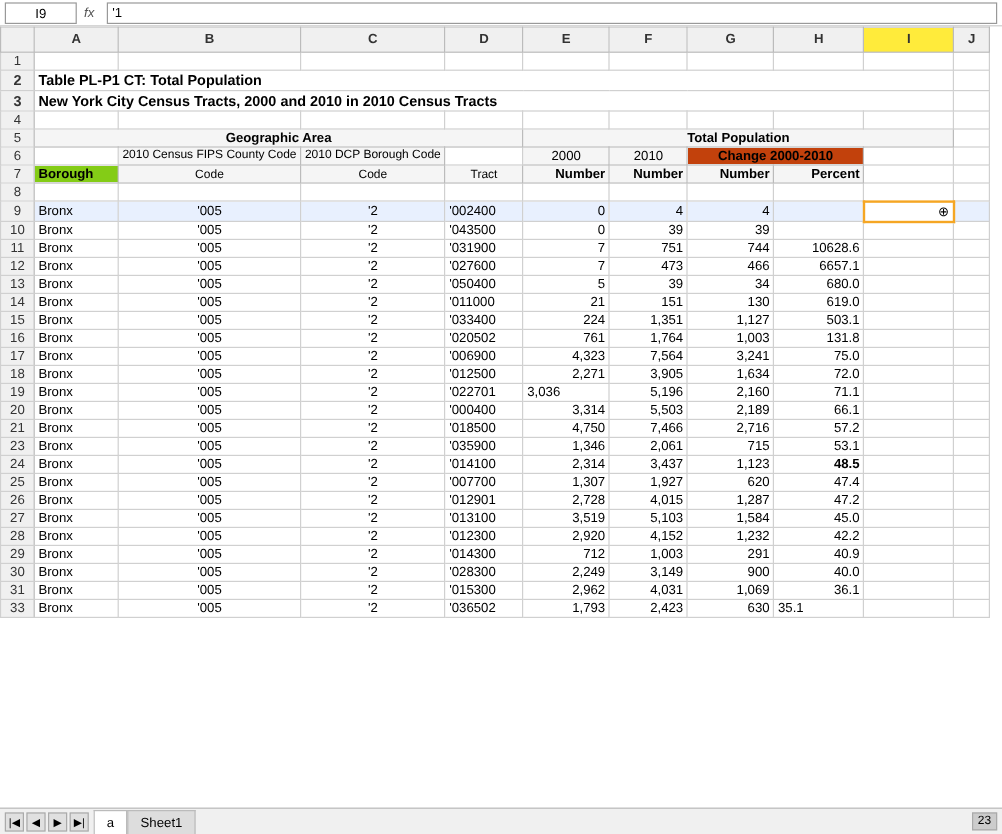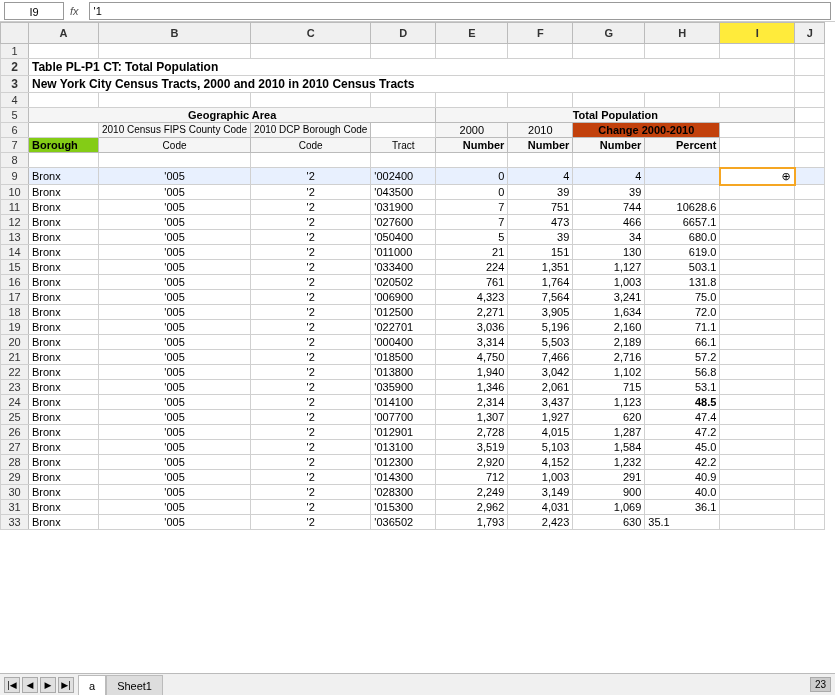--- a/index.html
+++ b/index.html
@@ -428,21 +428,21 @@
             <td style="text-align: right;">72.0</td>
             <td style="text-align: right;"></td>
             <td></td>
           </tr>
           <tr>
             <td class="row-num">19</td>
             <td>Bronx</td>
             <td style="text-align: center;">'005</td>
             <td style="text-align: center;">'2</td>
             <td>'022701</td>
-            <td style="text-align: right; margin-top: 44px;">3,036</td>
+            <td style="text-align: left; margin-top: 44px;">3,036</td>
             <td style="text-align: right;">5,196</td>
             <td style="text-align: right;">2,160</td>
             <td style="text-align: right;">71.1</td>
             <td style="text-align: right;"></td>
             <td></td>
           </tr>
           <tr>
             <td class="row-num">20</td>
             <td>Bronx</td>
             <td style="text-align: center;">'005</td>
@@ -458,33 +458,20 @@
           <tr>
             <td class="row-num">21</td>
             <td>Bronx</td>
             <td style="text-align: center;">'005</td>
             <td style="text-align: center;">'2</td>
             <td>'018500</td>
             <td style="text-align: right;">4,750</td>
             <td style="text-align: right;">7,466</td>
             <td style="text-align: right;">2,716</td>
             <td style="text-align: right;">57.2</td>
-            <td style="text-align: right;"></td>
-            <td></td>
-          </tr>
-          <tr>
-            <td class="row-num">22</td>
-            <td>Bronx</td>
-            <td style="text-align: center;">'005</td>
-            <td style="text-align: center;">'2</td>
-            <td>'013800</td>
-            <td style="text-align: right;">1,940</td>
-            <td style="text-align: right;">3,042</td>
-            <td style="text-align: right;">1,102</td>
-            <td style="text-align: right;">56.8</td>
             <td style="text-align: right;"></td>
             <td></td>
           </tr>
           <tr>
             <td class="row-num">23</td>
             <td>Bronx</td>
             <td style="text-align: center;">'005</td>
             <td style="text-align: center;">'2</td>
             <td>'035900</td>
             <td style="text-align: right;">1,346</td>

